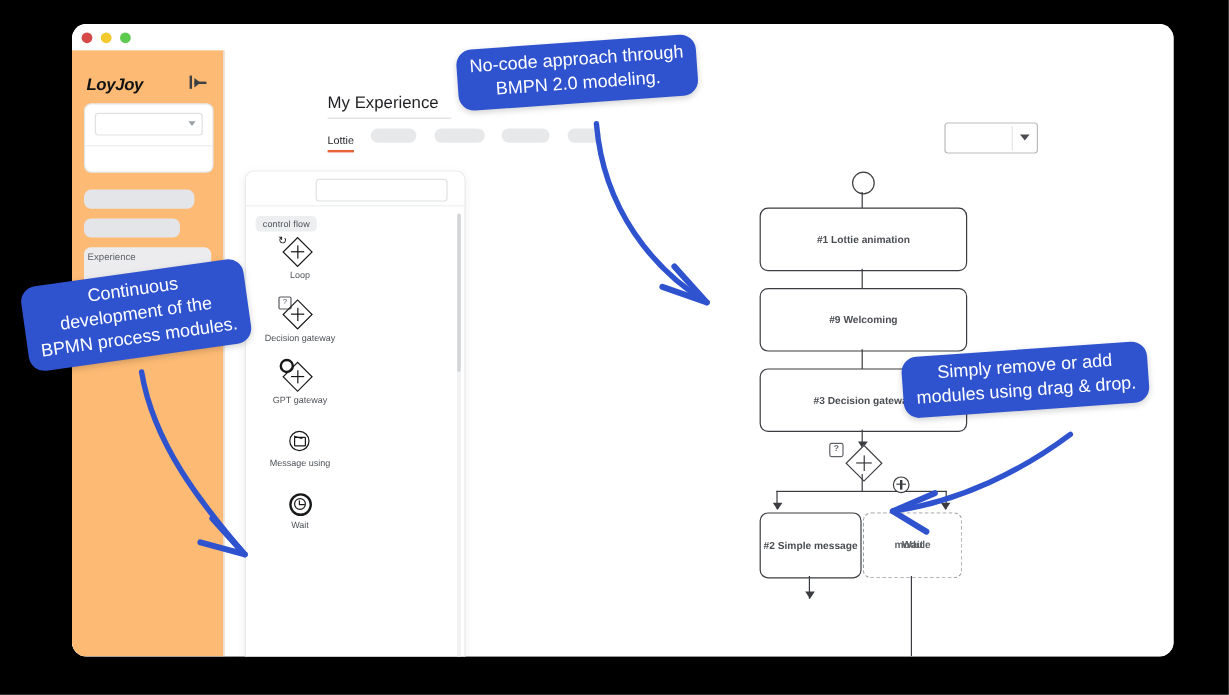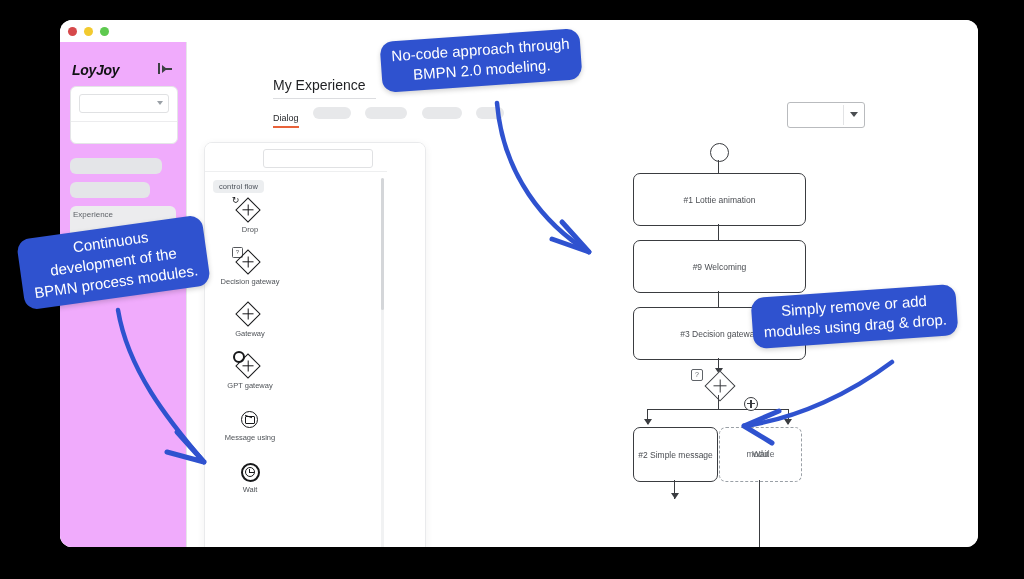--- a/index.html
+++ b/index.html
@@ -23,21 +23,21 @@
   .dot.red{left:8px;background:#d6494b;}
   .dot.yellow{left:24px;background:#f2ca2f;}
   .dot.green{left:40px;background:#5ec council;}
   .dot.green{left:40px;background:#5ec94f;}
 
   .appbody{position:absolute;left:0;top:22px;width:100%;height:505px;background:#ffffff;}
 
   
   .sidebar{
     position:absolute;left:0;top:0;width:126px;height:100%;
-    background:#f0abfc;border-right:1px solid #e6e7e9;
+    background:#fdba74;border-right:1px solid #e6e7e9;
   }
   .brand{
     position:absolute;left:12px;top:20px;font-size:14px;font-weight:bold;
     color:#111214;letter-spacing:-.3px;font-style:italic;
   }
   .collapse-icon{position:absolute;right:12px;top:20px;width:16px;height:14px;}
   .collapse-icon .bar{position:absolute;left:0;top:1px;width:2px;height:11px;background:#3c4043;}
   .collapse-icon .shaft{position:absolute;left:4px;top:5.5px;width:10px;height:2px;background:#3c4043;}
   .collapse-icon .head{
     position:absolute;left:4px;top:2.5px;width:0;height:0;
@@ -65,21 +65,21 @@
   .sb-ghost.g2{top:140px;width:80px;height:16px;}
   .sb-ghost.g3{top:164px;width:106px;height:36px;background:#ececee;}
   .sb-exp{
     position:absolute;left:13px;top:168px;font-size:8px;color:#5f6368;
   }
 
   
   .palette{
     position:absolute;left:144px;top:100px;width:182px;height:426px;
     background:#ffffff;border:1px solid #e9eaec;border-radius:8px;
-    box-shadow:0 2px 8px rgba(20,22,26,.06);overflow:hidden;padding-left:38px;
+    box-shadow:0 2px 8px rgba(20,22,26,.06);overflow:hidden;
   }
   .pal-searchwrap{position:absolute;left:0;top:0;width:100%;height:28px;background:#fff;}
   .pal-search{
     position:absolute;left:58px;top:6px;width:108px;height:17px;background:#fff;
     border:1px solid #e0e1e3;border-radius:3px;
   }
   .pal-scroll{
     position:absolute;left:0;top:28px;width:182px;height:398px;
     border-top:1px solid #eeeff0;overflow:hidden;
   }
@@ -171,21 +171,21 @@
     border:1px solid #b9bbbe;border-radius:3px;
   }
   .top-select .chev{
     position:absolute;right:6px;top:9px;width:0;height:0;
     border-left:4px solid transparent;border-right:4px solid transparent;
     border-top:5px solid #4a4d51;
   }
   .top-select .sep{position:absolute;right:20px;top:2px;width:1px;height:20px;background:#e2e3e5;}
 
   
-  .canvas{position:absolute;left:126px;top:0;right:0;bottom:0;overflow:hidden;}
+  .canvas{position:absolute;left:126px;top:0;right:0;bottom:0;overflow:hidden;font-weight:bold;}
   .bpmn{position:absolute;left:0;top:0;width:792px;height:505px;}
 
   .node{
     position:absolute;background:#fff;border:1.3px solid #3a3c40;border-radius:7px;
   }
   .node span{
     position:absolute;left:0;top:50%;width:100%;transform:translateY(-50%);
     text-align:center;font-size:8.5px;color:#4a4d52;line-height:11px;
   }
   .node.dashed{border:1.3px dashed #9aa0a6;}
@@ -318,21 +318,21 @@
           <div class="edge" style="left:488px;top:438px;width:1.4px;height:19px;"></div>
           <div class="arrowhead" style="left:484.7px;top:451px;"></div>
 
 
         </div>
       </div>
 
       <div class="page-title">My Experience</div>
       <div class="title-rule"></div>
       <div class="tabrow">
-        <span class="tab-active">Dialog</span>
+        <span class="tab-active">Lottie</span>
         <span class="tab-ghost"></span>
         <span class="tab-ghost w2"></span>
         <span class="tab-ghost w3"></span>
         <span class="tab-ghost w4"></span>
       </div>
 
       <div class="top-select">
         <div class="sep"></div>
         <div class="chev"></div>
       </div>
@@ -349,40 +349,31 @@
 
           <div class="icon-grid">
             <div class="icon-cell">
               <div class="glyph">
                   <div class="badge-loop">↻</div>
                   <div class="diamond">
                     <div class="x"></div>
                     <div class="x2"></div>
                   </div>
                 </div>
-              <span class="cap">Drop</span>
+              <span class="cap">Loop</span>
             </div>
             <div class="icon-cell">
               <div class="glyph">
                   <div class="badge-q">?</div>
                   <div class="diamond">
                     <div class="x"></div>
                     <div class="x2"></div>
                   </div>
                 </div>
               <span class="cap">Decision gateway</span>
-            </div>
-            <div class="icon-cell">
-              <div class="glyph">
-                  <div class="diamond">
-                    <div class="x"></div>
-                    <div class="x2"></div>
-                  </div>
-                </div>
-              <span class="cap">Gateway</span>
             </div>
             <div class="icon-cell">
               <div class="glyph">
                   <div class="badge-gear"></div>
                   <div class="diamond">
                     <div class="x"></div>
                     <div class="x2"></div>
                   </div>
                 </div>
               <span class="cap">GPT gateway</span>

